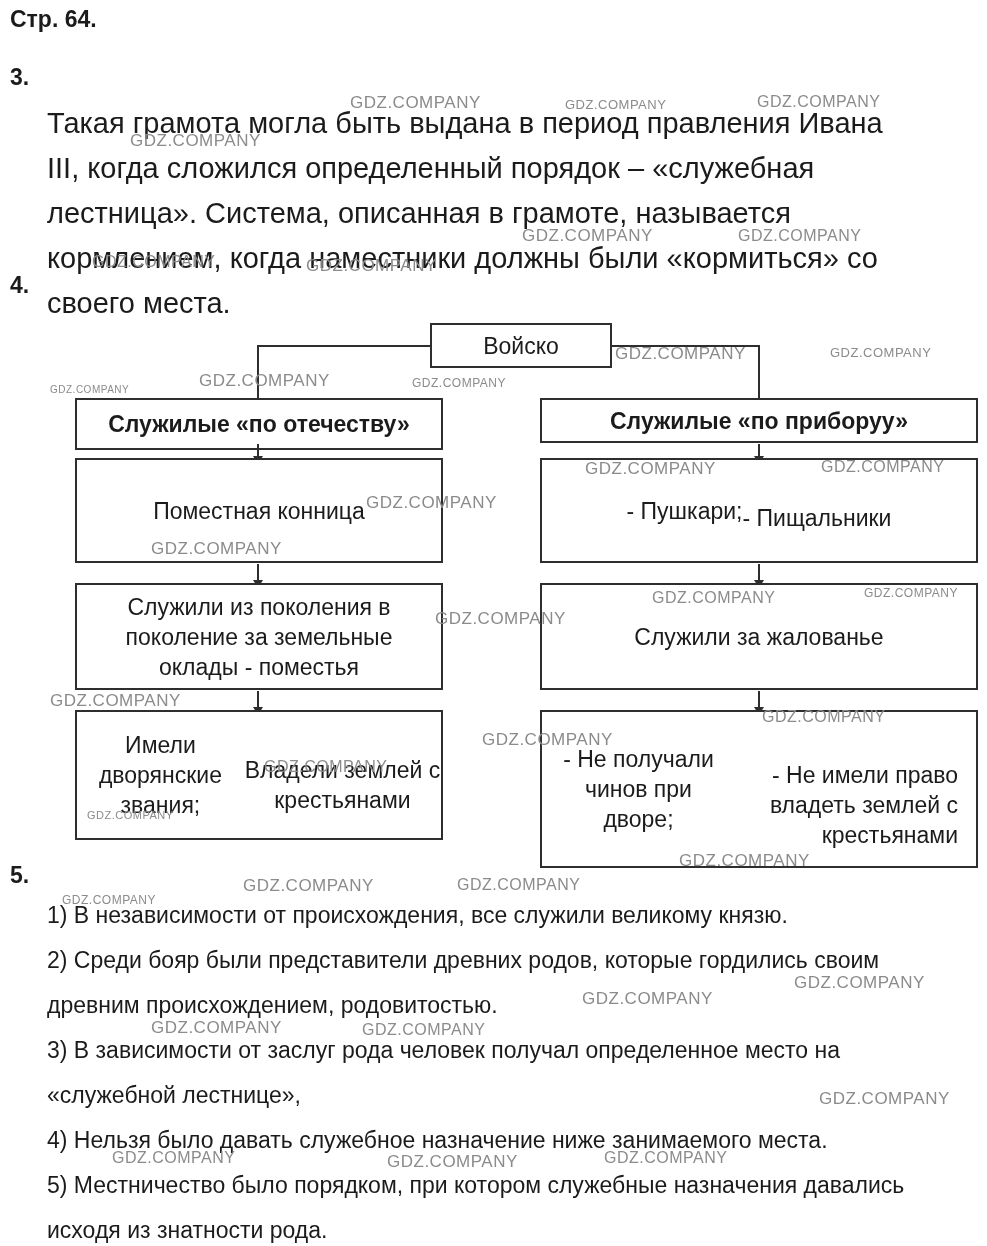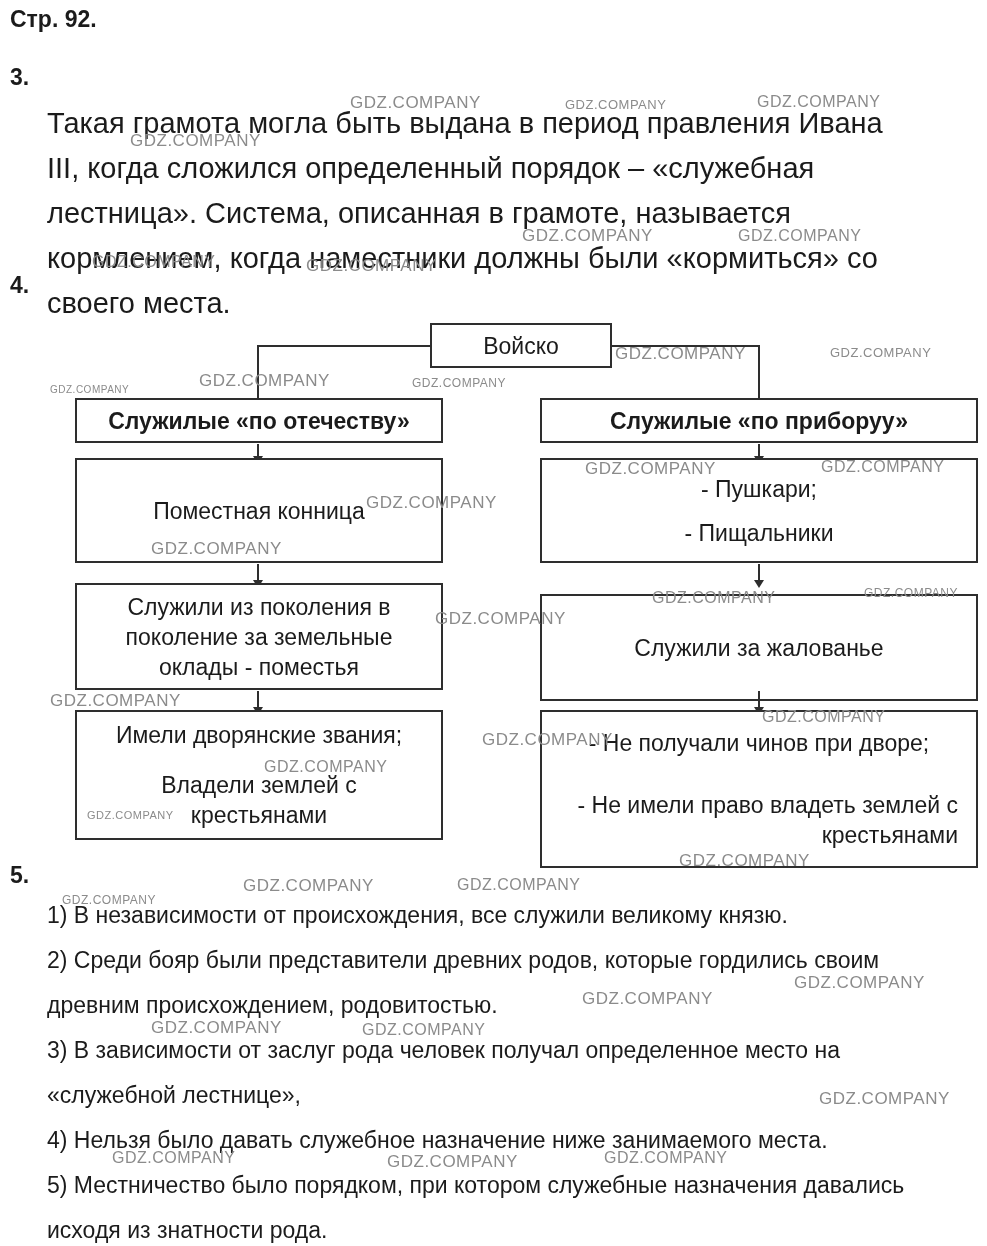--- a/index.html
+++ b/index.html
@@ -24,21 +24,21 @@
   .para {
     position: absolute; left: 47px; top: 101px; width: 858px;
     font-size: 29px; line-height: 45px;
   }
   .flowchart { position: absolute; left: 0; top: 318px; width: 987px; height: 530px; }
   .fc-box {
     position: absolute; border: 2px solid #2e2e2e; background: #ffffff;
     display: flex; align-items: center; justify-content: center;
     text-align: center; font-size: 23px; line-height: 30px;
   }
-  .fc-box.col { flex-direction: column; }
+  .fc-box.col { }
   .root { left: 430px; top: 5px; width: 182px; height: 45px; font-weight: normal; }
   .header { font-weight: bold; }
   .left-col { left: 75px; width: 368px; }
   .right-col { left: 540px; width: 438px; }
   .line { position: absolute; background: #2e2e2e; }
   .arrow { position: absolute; width: 2px; background: #2e2e2e; }
   .arrow::after {
     content: ""; position: absolute; left: -4px; bottom: -7px;
     border-left: 5px solid transparent; border-right: 5px solid transparent;
     border-top: 8px solid #2e2e2e;
@@ -46,52 +46,52 @@
   .list {
     position: absolute; left: 47px; top: 893px; width: 900px;
     font-size: 23px; line-height: 45px;
   }
 </style>
 </head>
 <body>
 
 <div class="page">
 
-  <div class="page-title">Стр. 92.</div>
+  <div class="page-title">Стр. 64.</div>
 
   <div class="sec-num" id="num3">3.</div>
   <div class="para">Такая грамота могла быть выдана в период правления Ивана III, когда сложился определенный порядок – «служебная лестница». Система, описанная в грамоте, называется кормлением, когда наместники должны были «кормиться» со своего места.</div>
 
   <div class="sec-num" id="num4">4.</div>
 
   <div class="flowchart">
     <div class="fc-box root">Войско</div>
 
     <div class="line" style="left:258px;top:27px;width:174px;height:2px;"></div>
     <div class="line" style="left:610px;top:27px;width:150px;height:2px;"></div>
     <div class="line" style="left:257px;top:27px;width:2px;height:53px;"></div>
     <div class="line" style="left:758px;top:27px;width:2px;height:53px;"></div>
 
-    <div class="fc-box header left-col" style="top:80px;height:45px;">Служилые «по отечеству»</div>
+    <div class="fc-box header left-col" style="top:80px;height:52px;">Служилые «по отечеству»</div>
     <div class="fc-box header right-col" style="top:80px;height:45px;">Служилые «по приборуу»</div>
 
     <div class="arrow" style="left:257px;top:126px;height:13px;"></div>
     <div class="arrow" style="left:758px;top:126px;height:13px;"></div>
 
     <div class="fc-box left-col" style="top:140px;height:105px;">Поместная конница</div>
     <div class="fc-box right-col col" style="top:140px;height:105px;">
       <div>- Пушкари;</div>
       <div style="margin-top:14px;">- Пищальники</div>
     </div>
 
     <div class="arrow" style="left:257px;top:246px;height:17px;"></div>
     <div class="arrow" style="left:758px;top:246px;height:17px;"></div>
 
     <div class="fc-box left-col" style="top:265px;height:107px;padding:0 44px;">Служили из поколения в поколение за земельные оклады - поместья</div>
-    <div class="fc-box right-col" style="top:276px;height:107px;">Служили за жалованье</div>
+    <div class="fc-box right-col" style="top:265px;height:107px;">Служили за жалованье</div>
 
     <div class="arrow" style="left:257px;top:373px;height:17px;"></div>
     <div class="arrow" style="left:758px;top:373px;height:17px;"></div>
 
     <div class="fc-box left-col col" style="top:392px;height:130px;">
       <div>Имели дворянские звания;</div>
       <div style="margin-top:20px;max-width:250px;">Владели землей с крестьянами</div>
     </div>
     <div class="fc-box right-col col" style="top:392px;height:158px;padding:0 18px;">
       <div>- Не получали чинов при дворе;</div>

